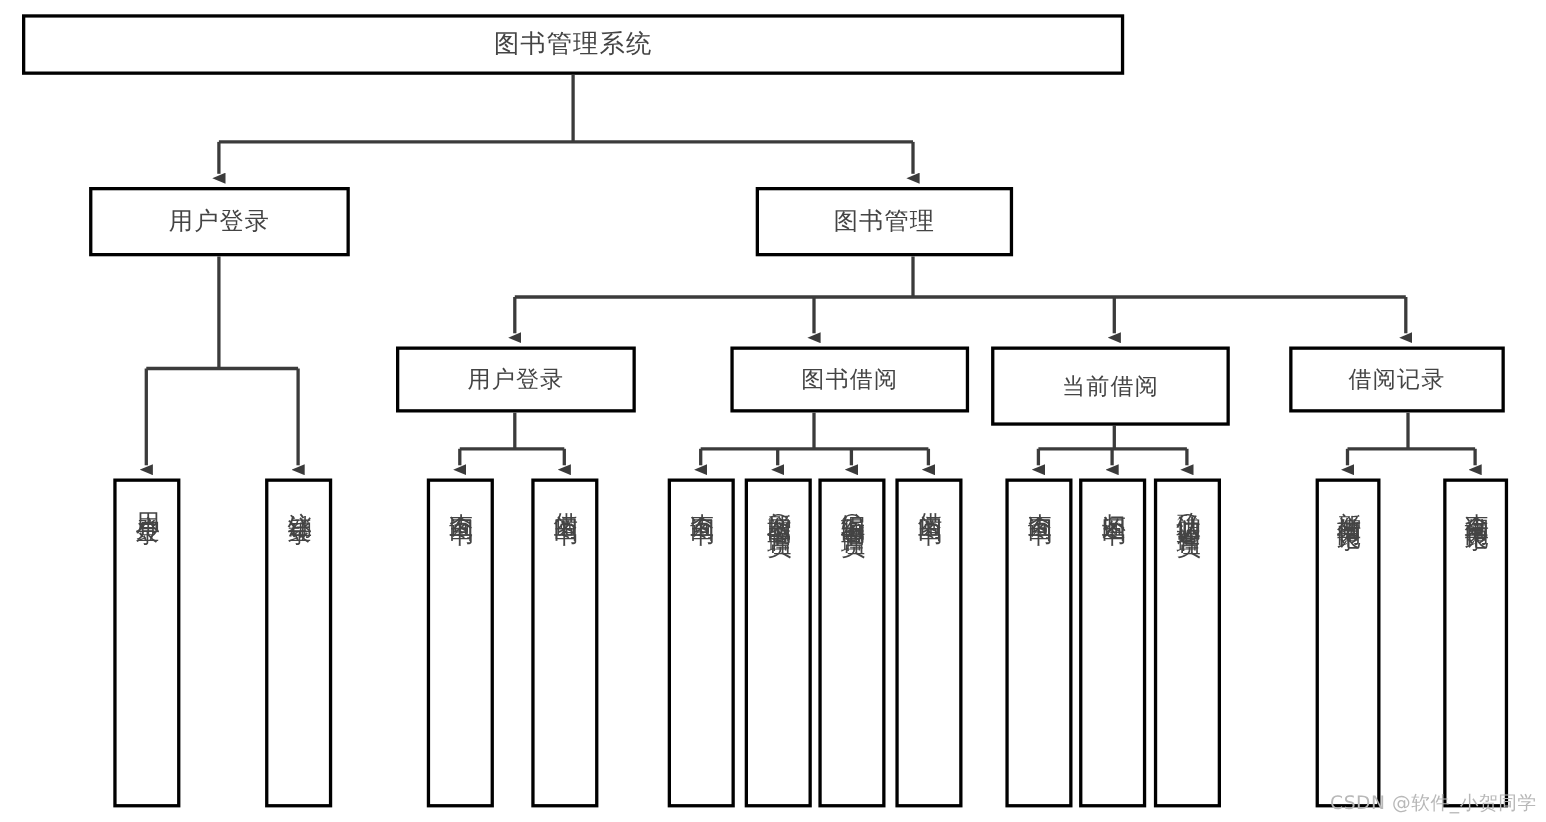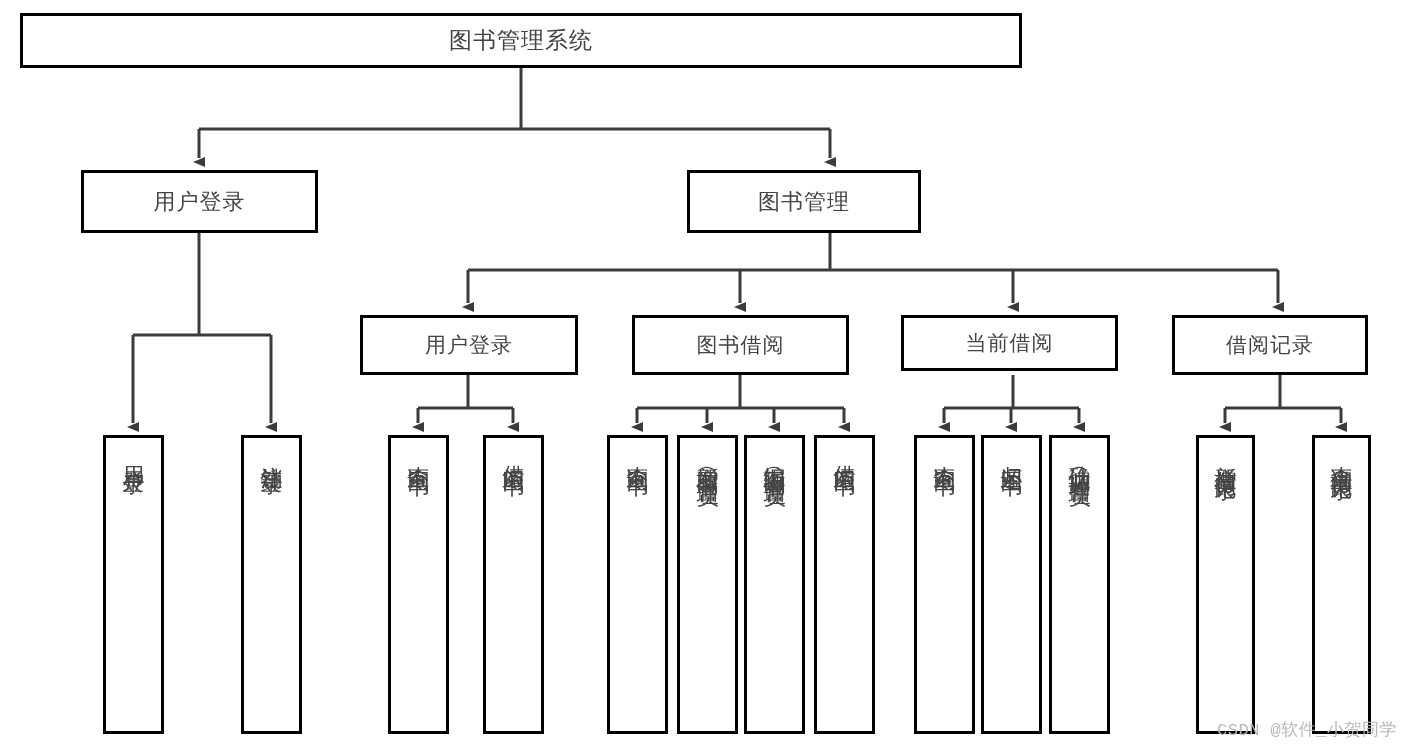--- a/index.html
+++ b/index.html
@@ -59,21 +59,20 @@
     white-space: nowrap;
   }
   .watermark {
     position: absolute;
     right: 8px;
     bottom: 6px;
     font-size: 17px;
     color: #b8b8b8;
     letter-spacing: 0.5px;
     white-space: nowrap;
-    font-family: Liberation Mono, monospace;
   }
 </style>
 </head>
 <body>
 
 <div id="canvas">
 
   <svg class="edges" viewBox="0 0 1405 747">
     <defs>
       <marker id="arrow" markerWidth="10" markerHeight="12" refX="1" refY="6" orient="auto" markerUnits="userSpaceOnUse">
@@ -131,24 +130,24 @@
   <div class="node level2" style="left:81px; top:170px; width:237px; height:63px;">
     <span class="label">用户登录</span>
   </div>
   <div class="node level2" style="left:687px; top:170px; width:234px; height:63px;">
     <span class="label">图书管理</span>
   </div>
 
   <div class="node level3" style="left:360px; top:315px; width:218px; height:60px;">
     <span class="label">用户登录</span>
   </div>
-  <div class="node level3" style="left:632px; top:315px; width:217px; height:60px;">
+  <div class="node level3" style="left:664px; top:315px; width:217px; height:60px;">
     <span class="label">图书借阅</span>
   </div>
-  <div class="node level3" style="left:901px; top:315px; width:217px; height:56px;align-items:center;">
+  <div class="node level3" style="left:901px; top:315px; width:217px; height:72px;align-items:center;">
     <span class="label">当前借阅</span>
   </div>
   <div class="node level3" style="left:1172px; top:315px; width:196px; height:60px;">
     <span class="label">借阅记录</span>
   </div>
 
   <div class="node leaf" style="left:103px; top:435px; width:61px; height:299px;">
     <span class="label">用户登录</span>
   </div>
   <div class="node leaf" style="left:241px; top:435px; width:61px; height:299px;">

